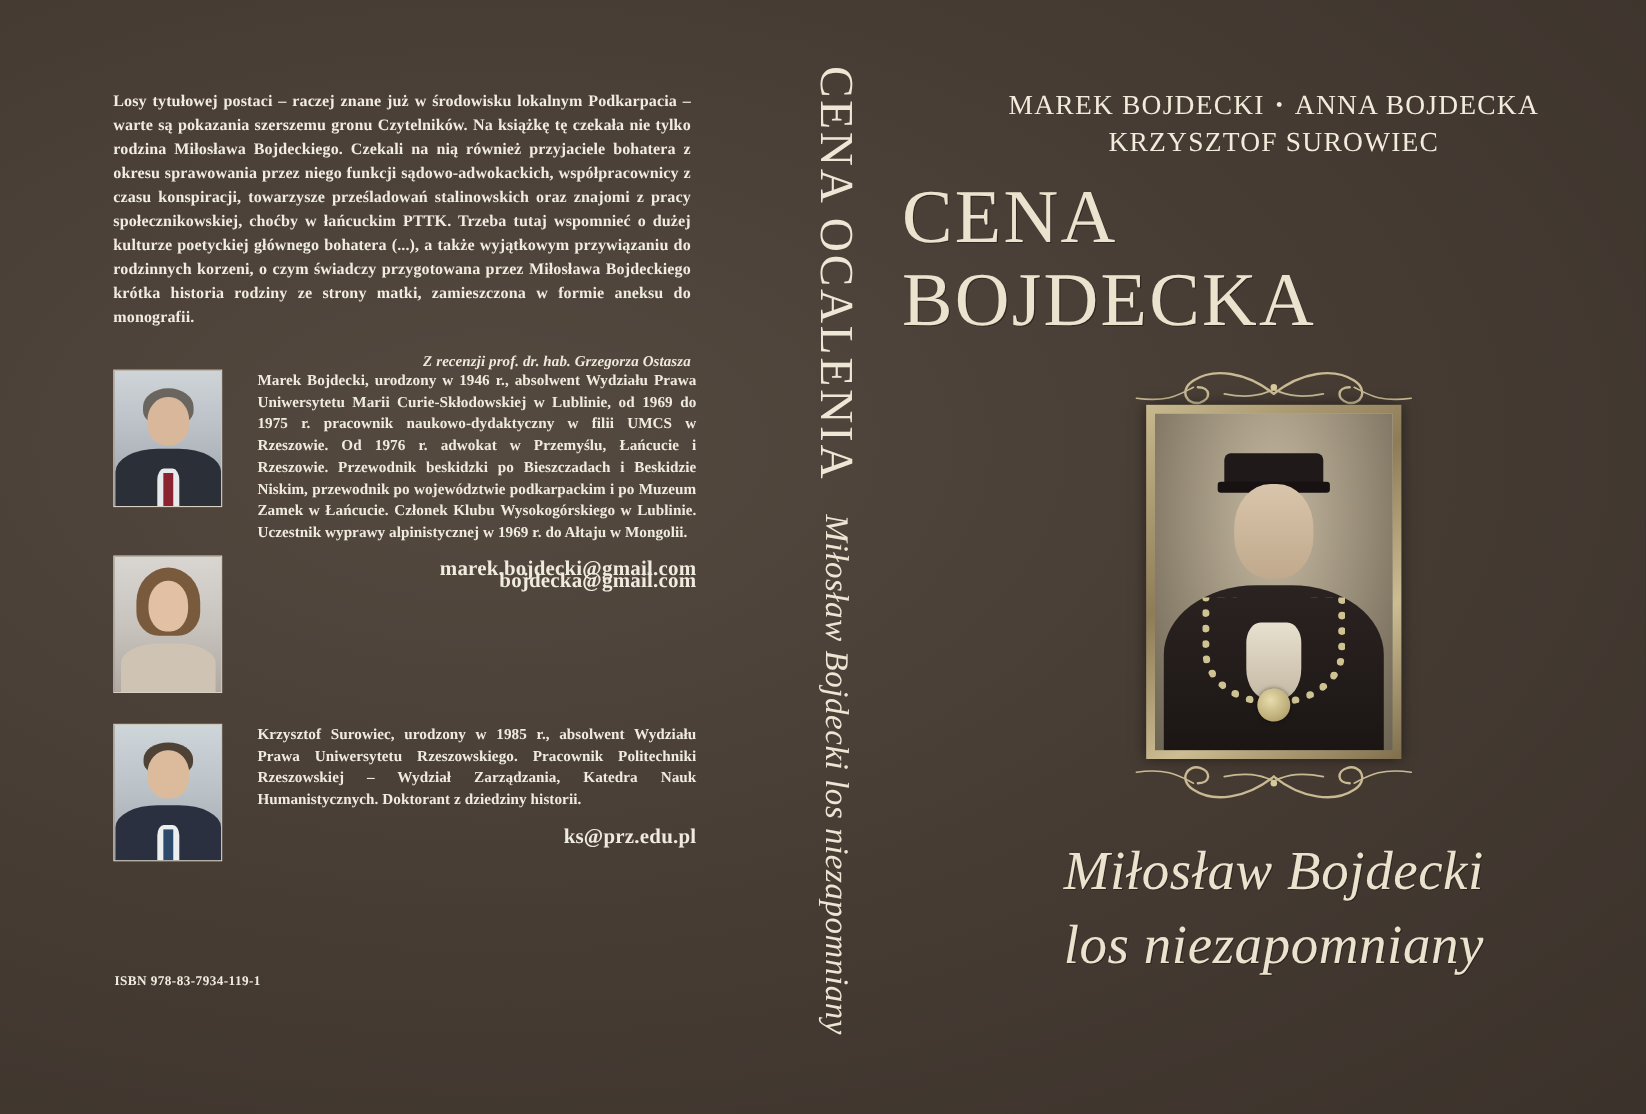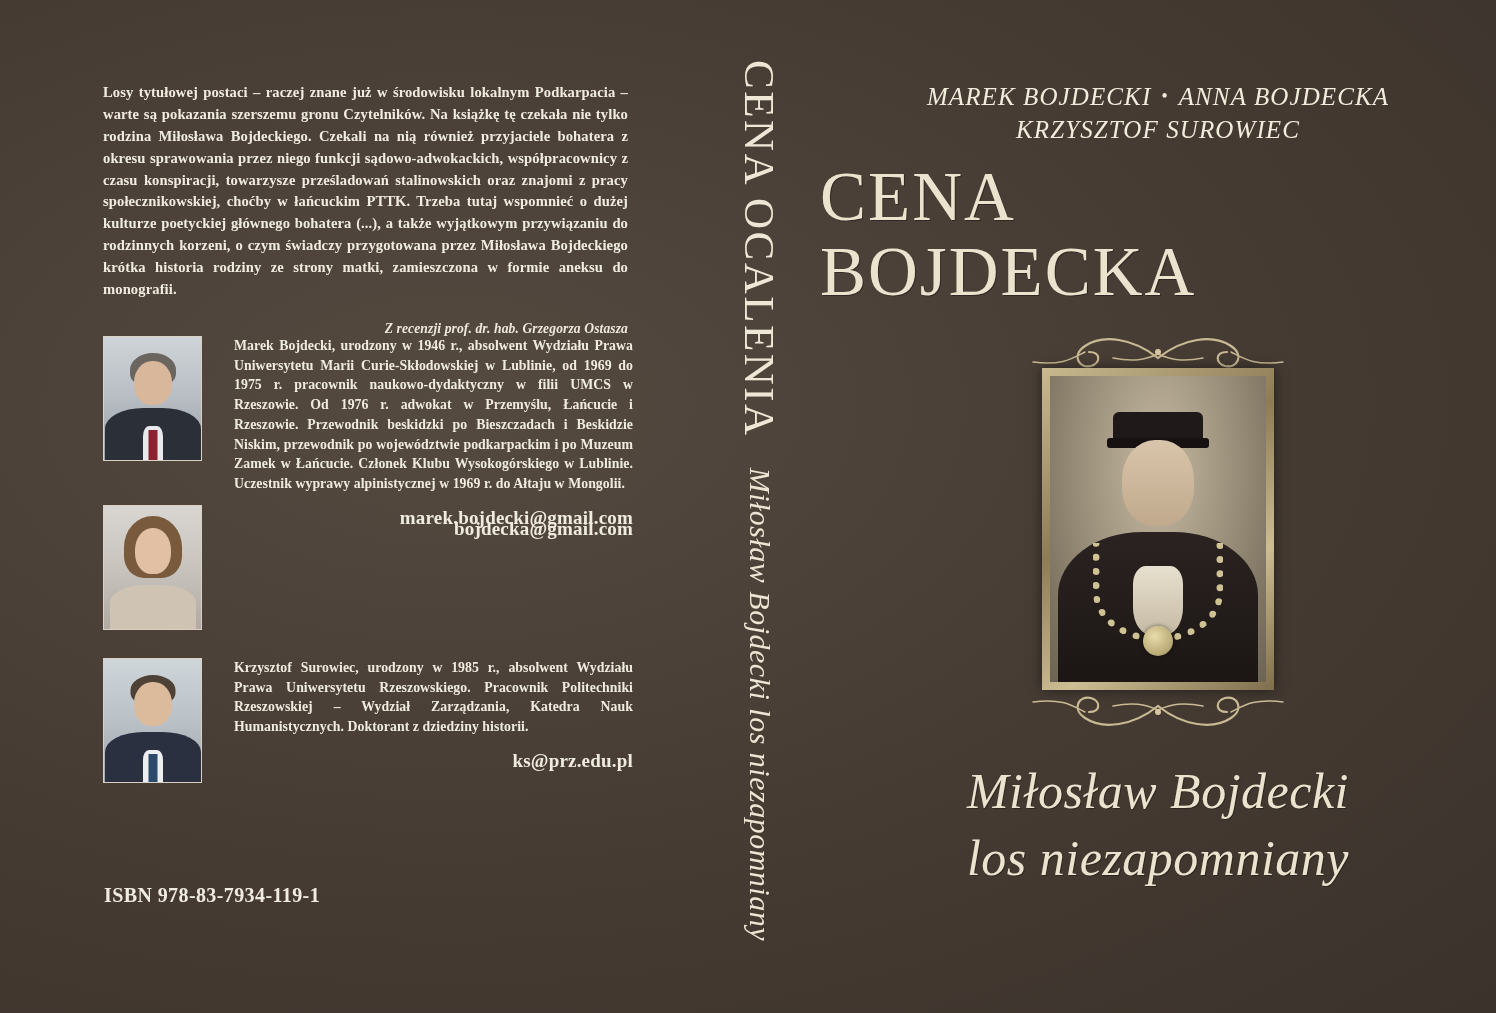--- a/index.html
+++ b/index.html
@@ -137,21 +137,21 @@
     text-align: right;
     margin-top: 10px;
     font-size: 19px;
     font-weight: 700;
     letter-spacing: 0.2px;
   }
   .isbn {
     position: absolute;
     left: 104px;
     top: 884px;
-    font-size: 20px;
+    font-size: 12px;
     font-weight: 700;
     letter-spacing: 0.4px;
     color: #f1ece0;
   }
 
   
   .spine {
     position: absolute;
     left: 700px;
     top: 0;
@@ -197,21 +197,20 @@
   .authors {
     position: absolute;
     left: 0;
     right: 0;
     top: 80px;
     text-align: center;
     font-size: 25px;
     letter-spacing: 1.1px;
     color: #f2ecdc;
     line-height: 1.32;
-    font-style: italic;
   }
   .authors .sep { padding: 0 10px; font-size: 18px; vertical-align: 3px; }
   .title {
     position: absolute;
     left: 0;
     right: 0;
     top: 160px;
     text-align: left;
     font-size: 69px;
     line-height: 1.08;

